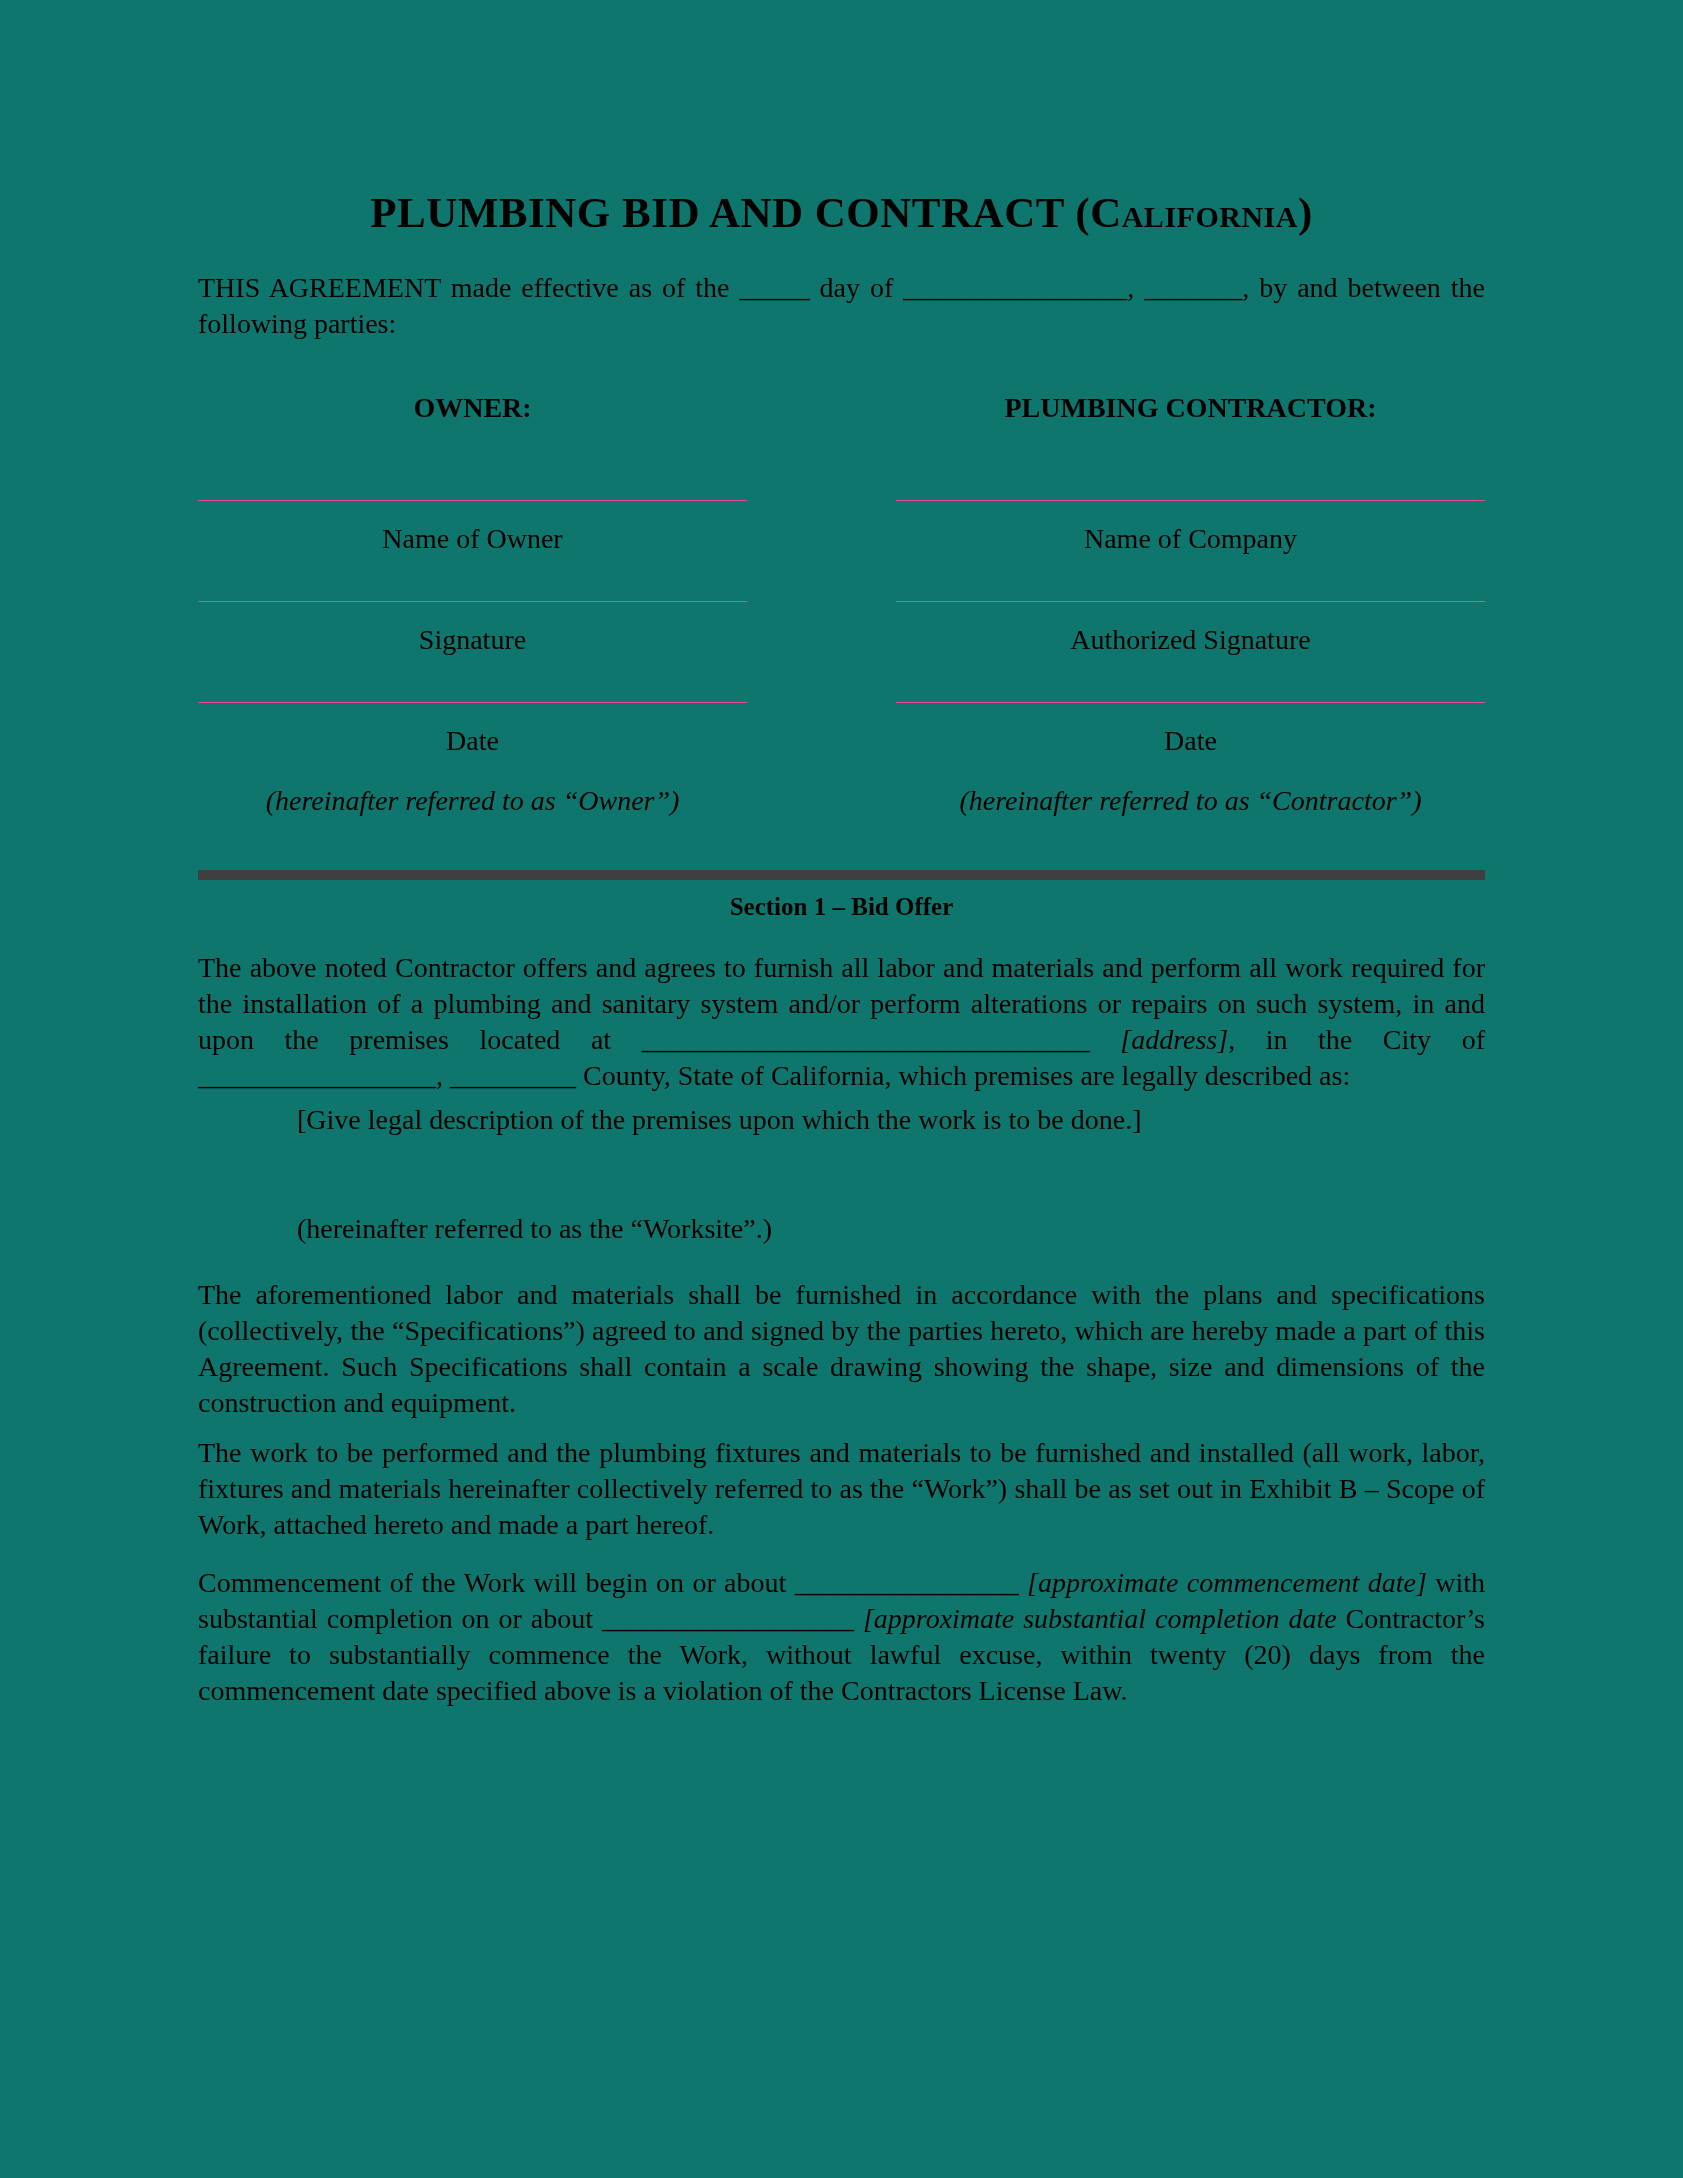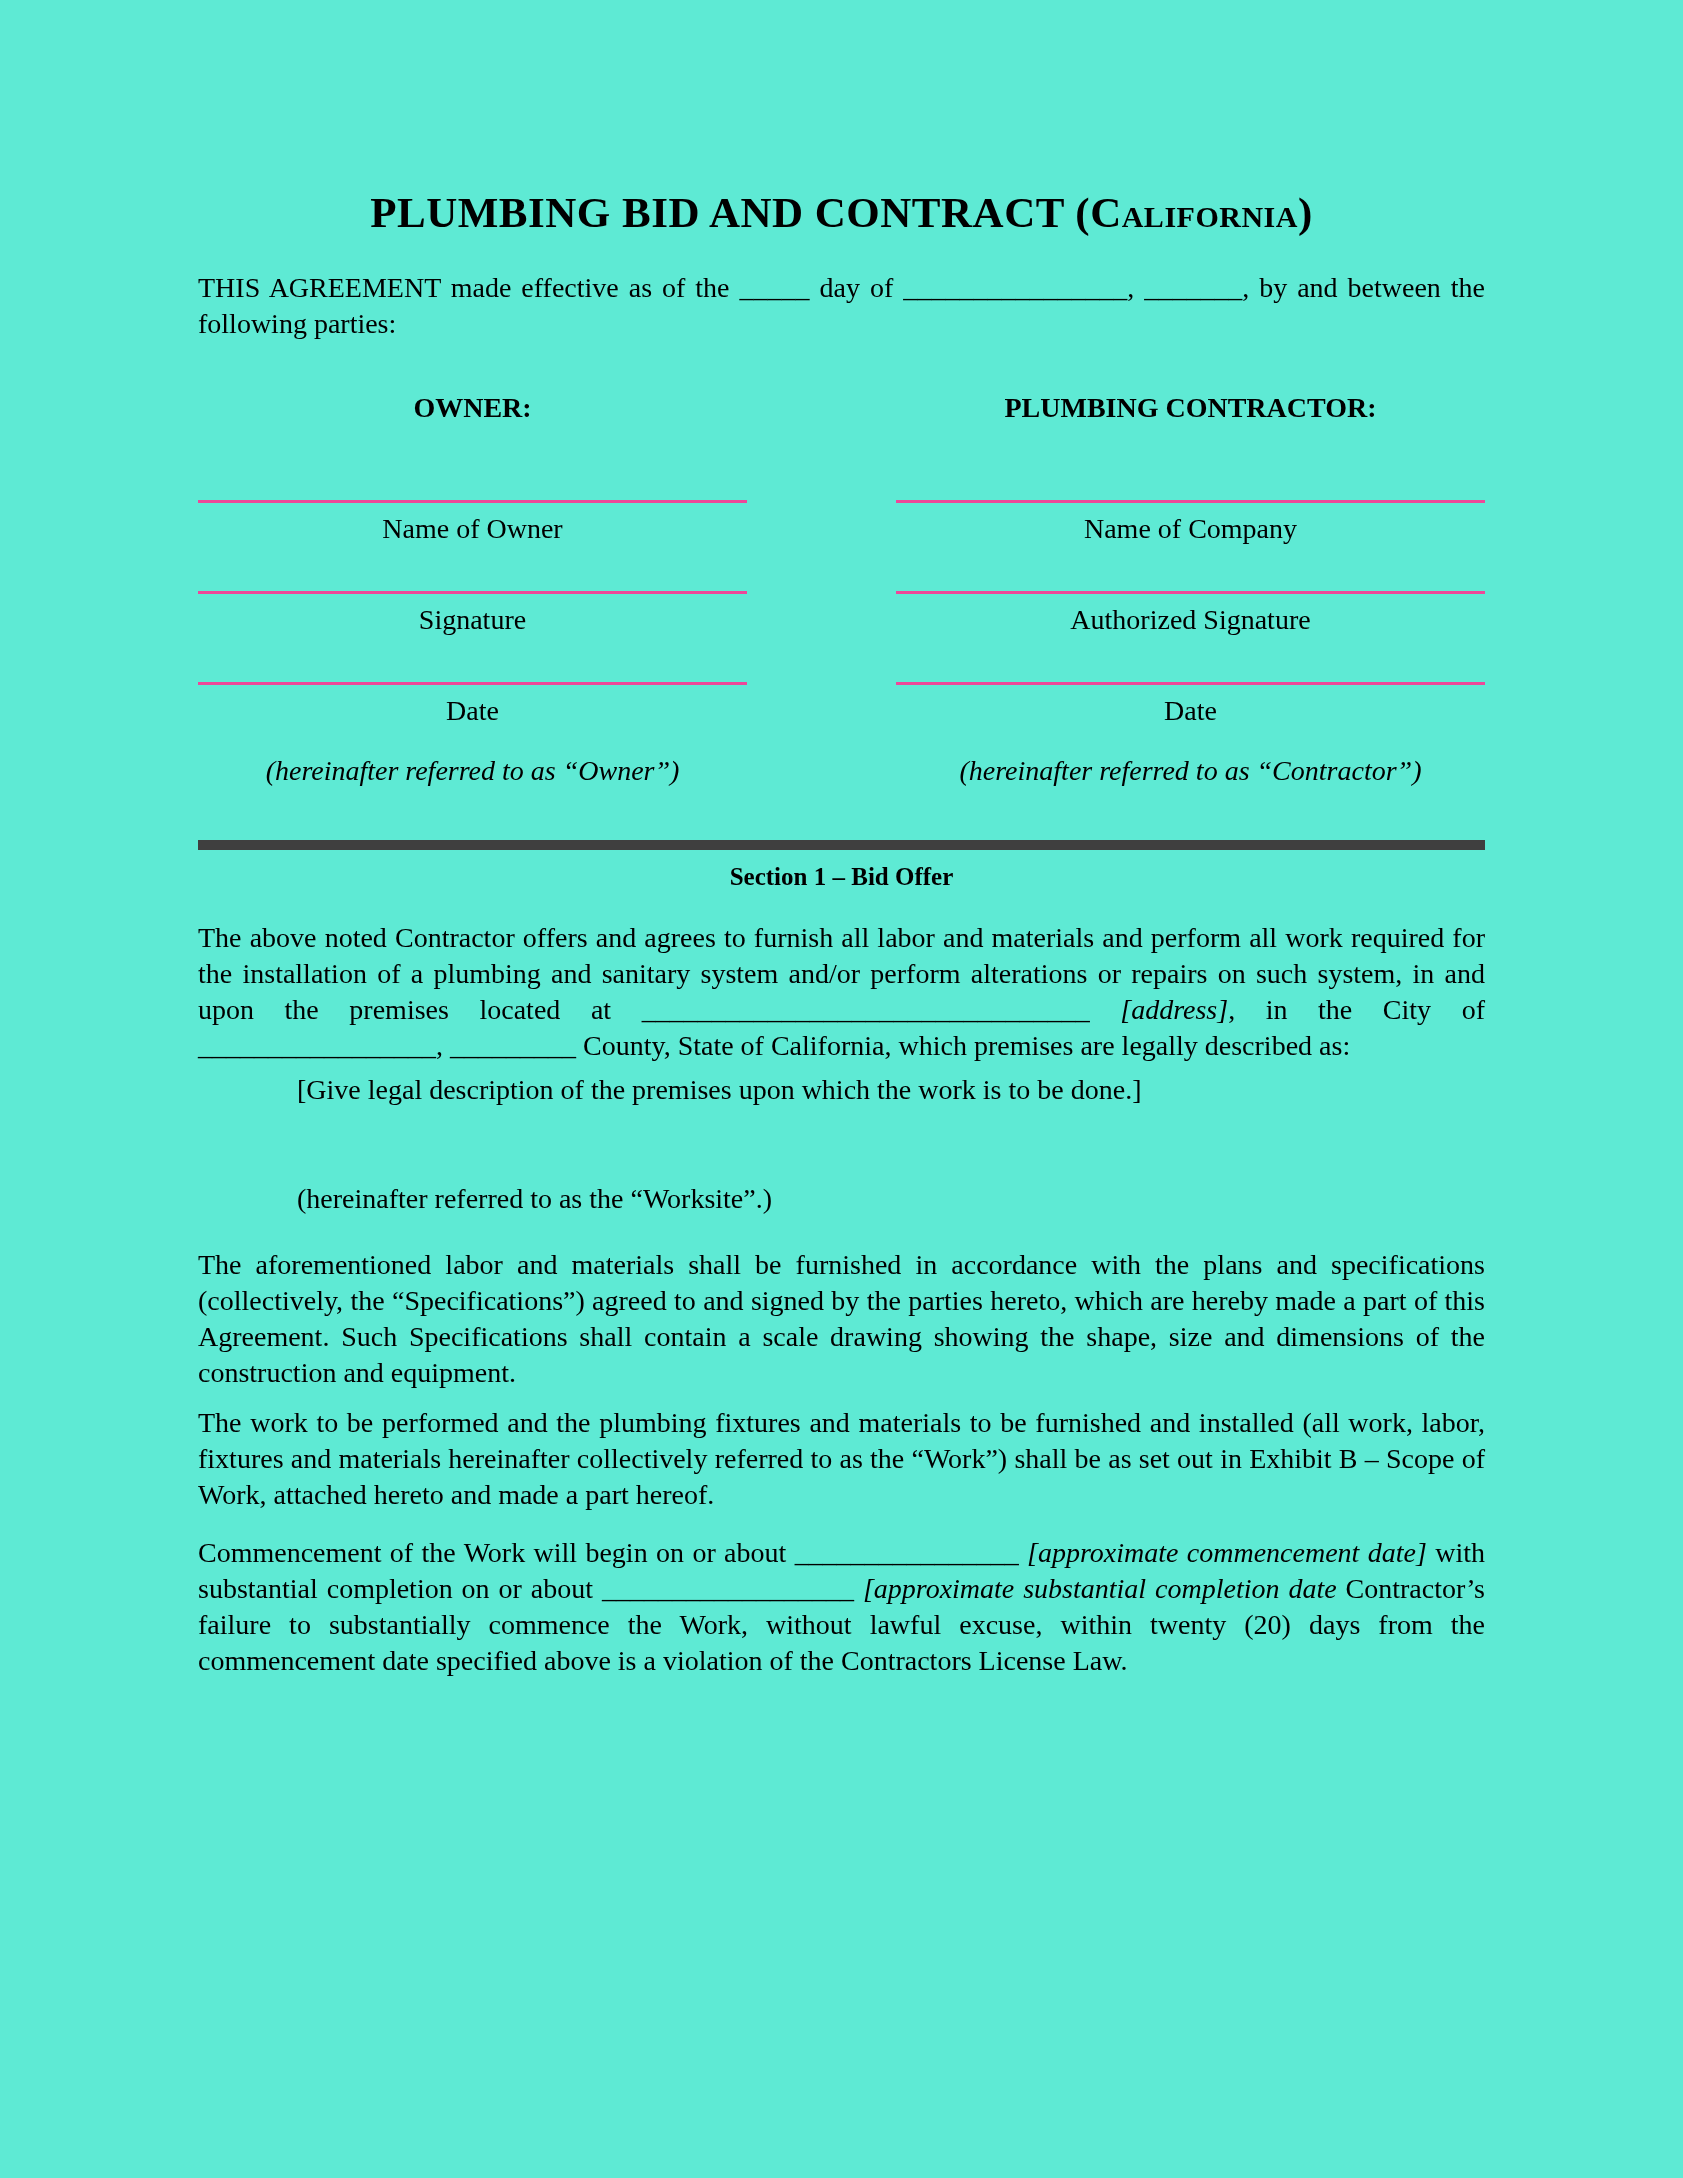--- a/index.html
+++ b/index.html
@@ -1,20 +1,20 @@
 <!DOCTYPE html>
 <html><head>
 <meta charset="utf-8">
 <style>
   html, body { margin: 0; padding: 0; background: #ffffff; }
   .page {
     position: relative;
     width: 1683px;
     height: 2178px;
-    background: #5eead4;
+    background: #0f766e;
     color: #000000;
     font-family: "Liberation Serif", "DejaVu Serif", serif;
     overflow: hidden;
   }
   .content {
     position: absolute;
     left: 198px;
     top: 190px;
     width: 1287px;
     font-size: 28px;
@@ -39,22 +39,22 @@
     grid-template-columns: 549px 589px;
     column-gap: 149px;
     margin-top: 48px;
     text-align: center;
   }
   .party-heading {
     font-weight: bold;
     margin-bottom: 74px;
   }
   .sig-group {
-    border-top: 3px solid #ec4899;
-    padding-top: 8px;
+    border-top: 1px solid #ec4899;
+    padding-top: 20px;
     margin-bottom: 44px;
   }
   .sig-group.last { margin-bottom: 4px; }
   .hereinafter { margin-top: 24px; font-style: italic; }
   .divider {
     height: 10px;
     margin-top: 51px;
     background: #3f3f3f;
   }
   .section-heading {

